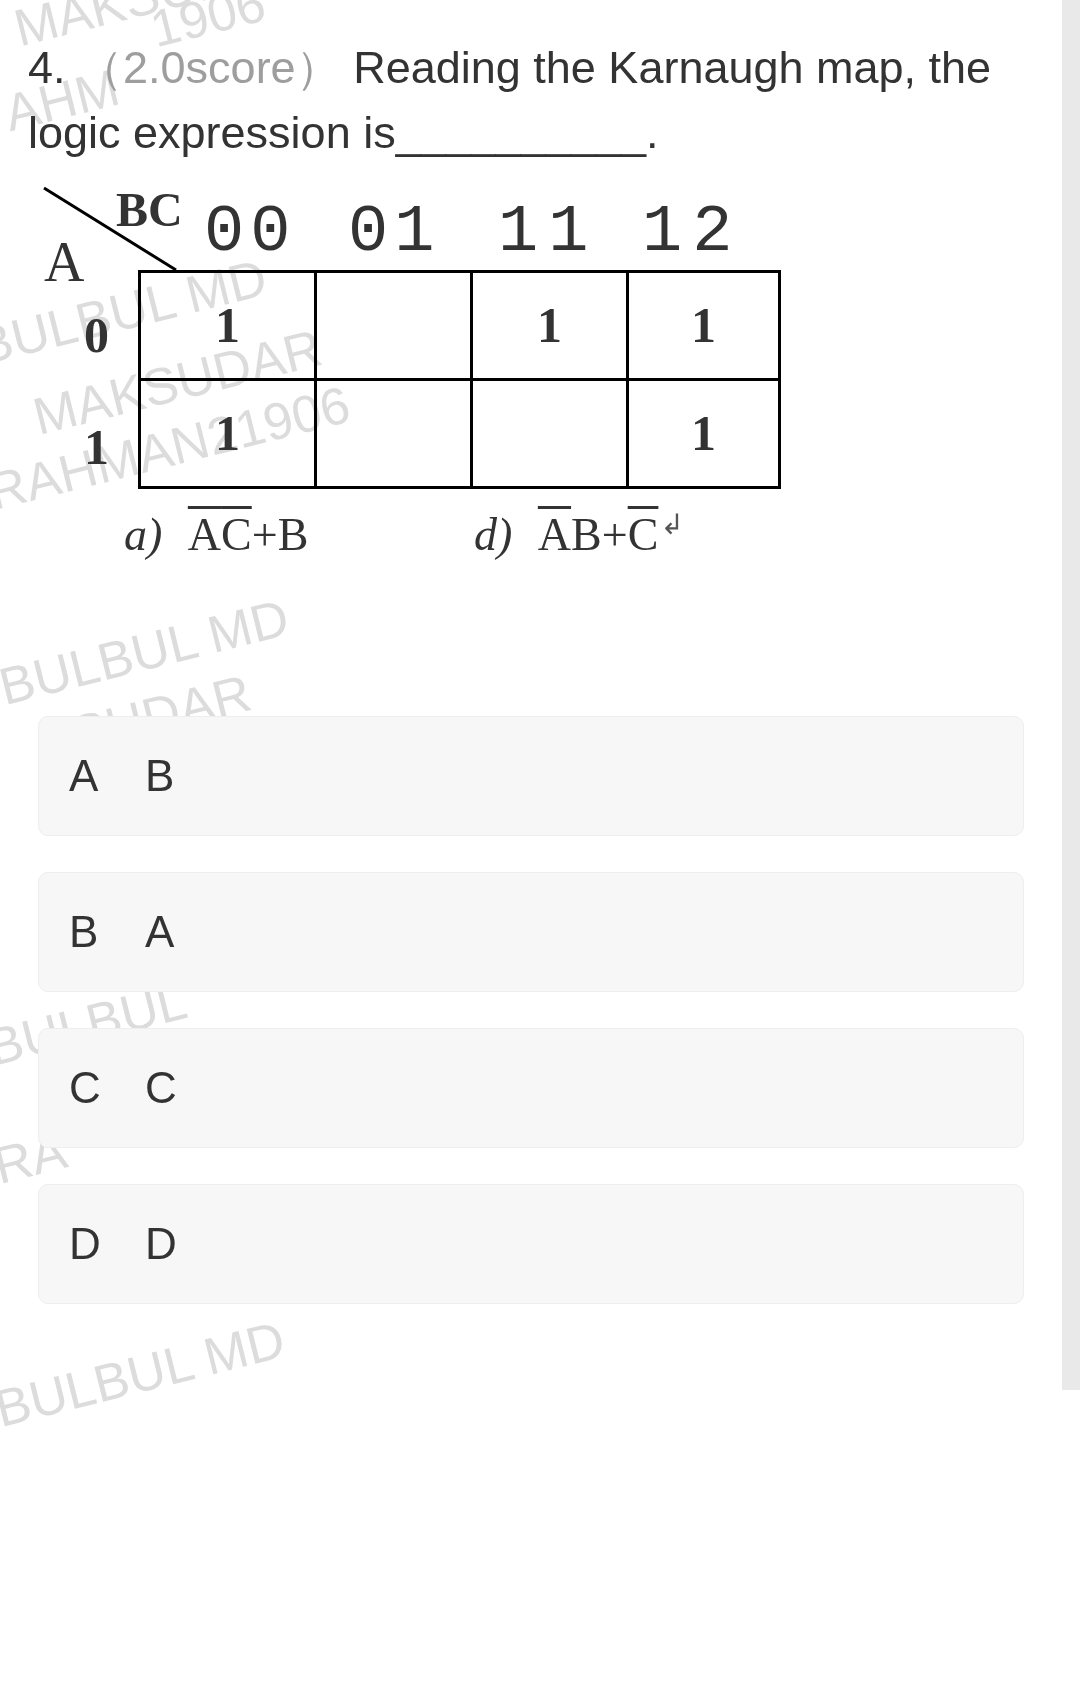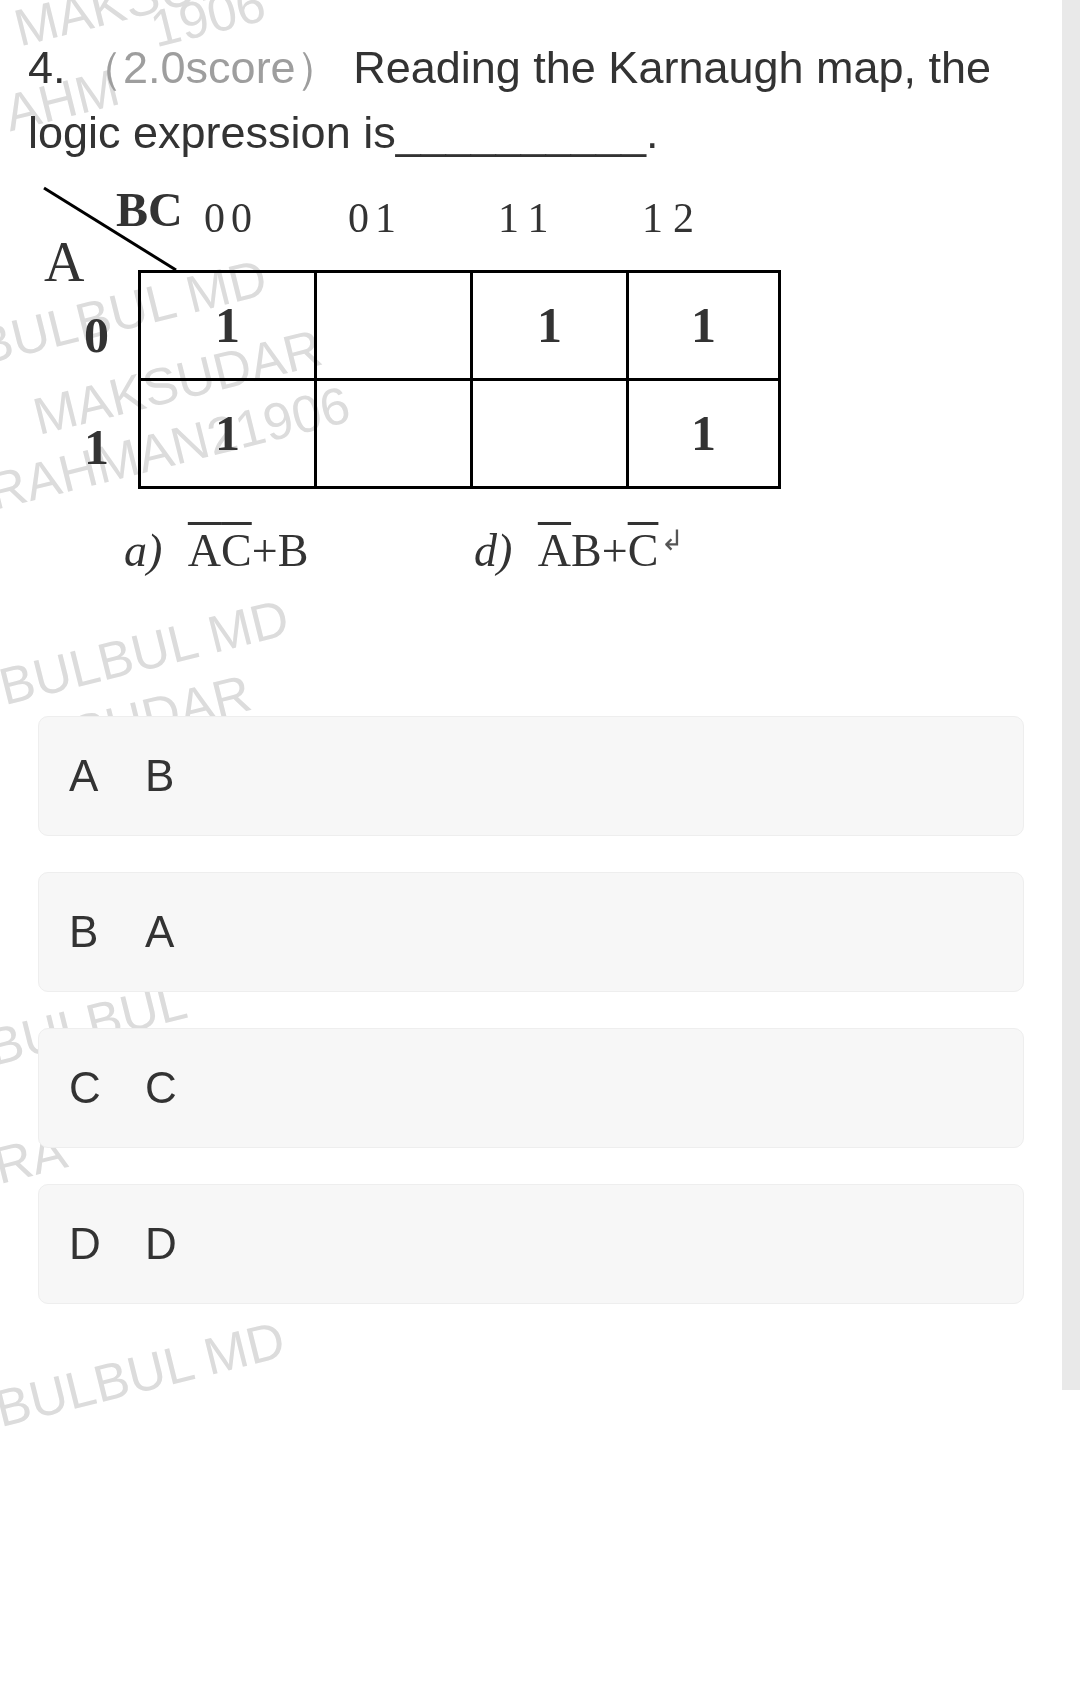--- a/index.html
+++ b/index.html
@@ -39,21 +39,21 @@
   .kmap-label-bc {
     position:absolute; left:88px; top:-6px; font-size:48px; font-weight:700;
   }
   .kmap-label-a {
     position:absolute; left:16px; top:42px; font-size:56px;
   }
   .kmap-diag {
     position:absolute; left:12px; top:-4px; width:140px; height:90px;
   }
   .kmap-col-hdr {
-    position:absolute; top:6px; font-size:42px; letter-spacing:6px;
+    position:absolute; top:6px; font-size:67px; letter-spacing:6px;font-family:Liberation Mono, monospace;
   }
   .col-00 { left:176px; }
   .col-01 { left:320px; }
   .col-11 { left:470px; letter-spacing:10px;}
   .col-10 { left:614px; letter-spacing:10px;}
   .kmap-row-hdr {
     position:absolute; font-size:50px; font-weight:700;
   }
   .row-0 { left:56px; top:118px; }
   .row-1 { left:56px; top:230px; }
@@ -64,21 +64,21 @@
   table.km td {
     border:3px solid #000; width:156px; height:108px;
     text-align:center; vertical-align:middle;
     font-size:50px; font-weight:700;
   }
   table.km td.c0 { width:176px; }
   table.km td.c3 { width:152px; }
 
   
   .choices {
-    margin-top:16px; font-family:"Times New Roman",serif;
+    font-family:"Times New Roman",serif;
     font-size:46px; font-style:italic;
     display:grid; grid-template-columns:340px 340px; column-gap:10px; row-gap:18px;
     padding-left:96px;
   }
   .choice { white-space:nowrap; }
   .choice .lab { font-style:italic; margin-right:14px; }
   .rm { font-style:normal; }
   .ov { text-decoration:overline; text-decoration-thickness:3px; }
   .ret {
     display:inline-block; font-size:28px; vertical-align:super;

